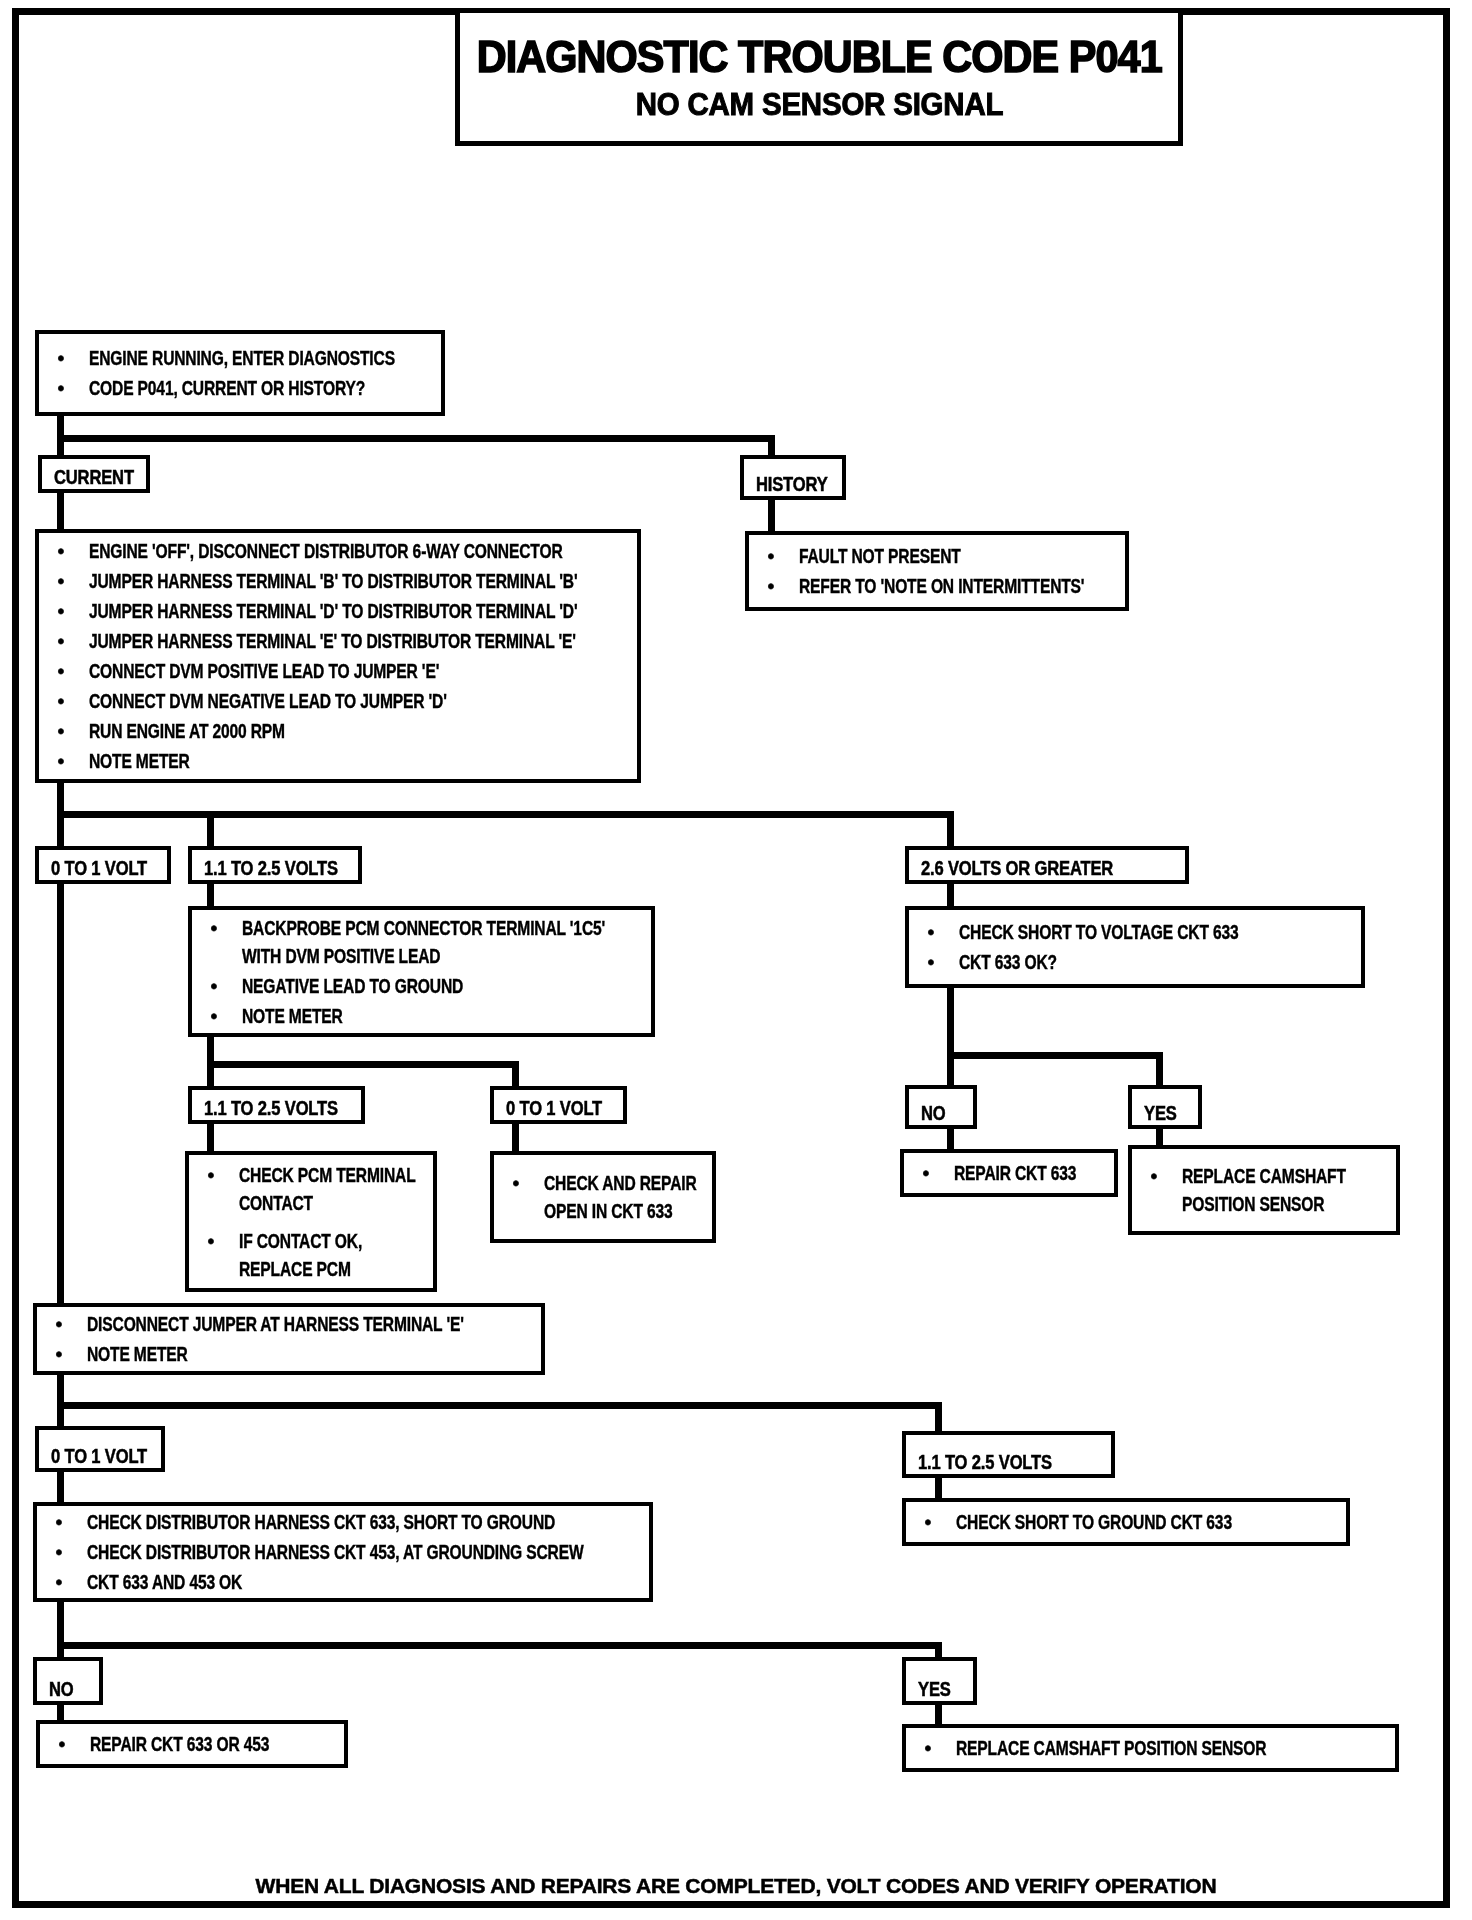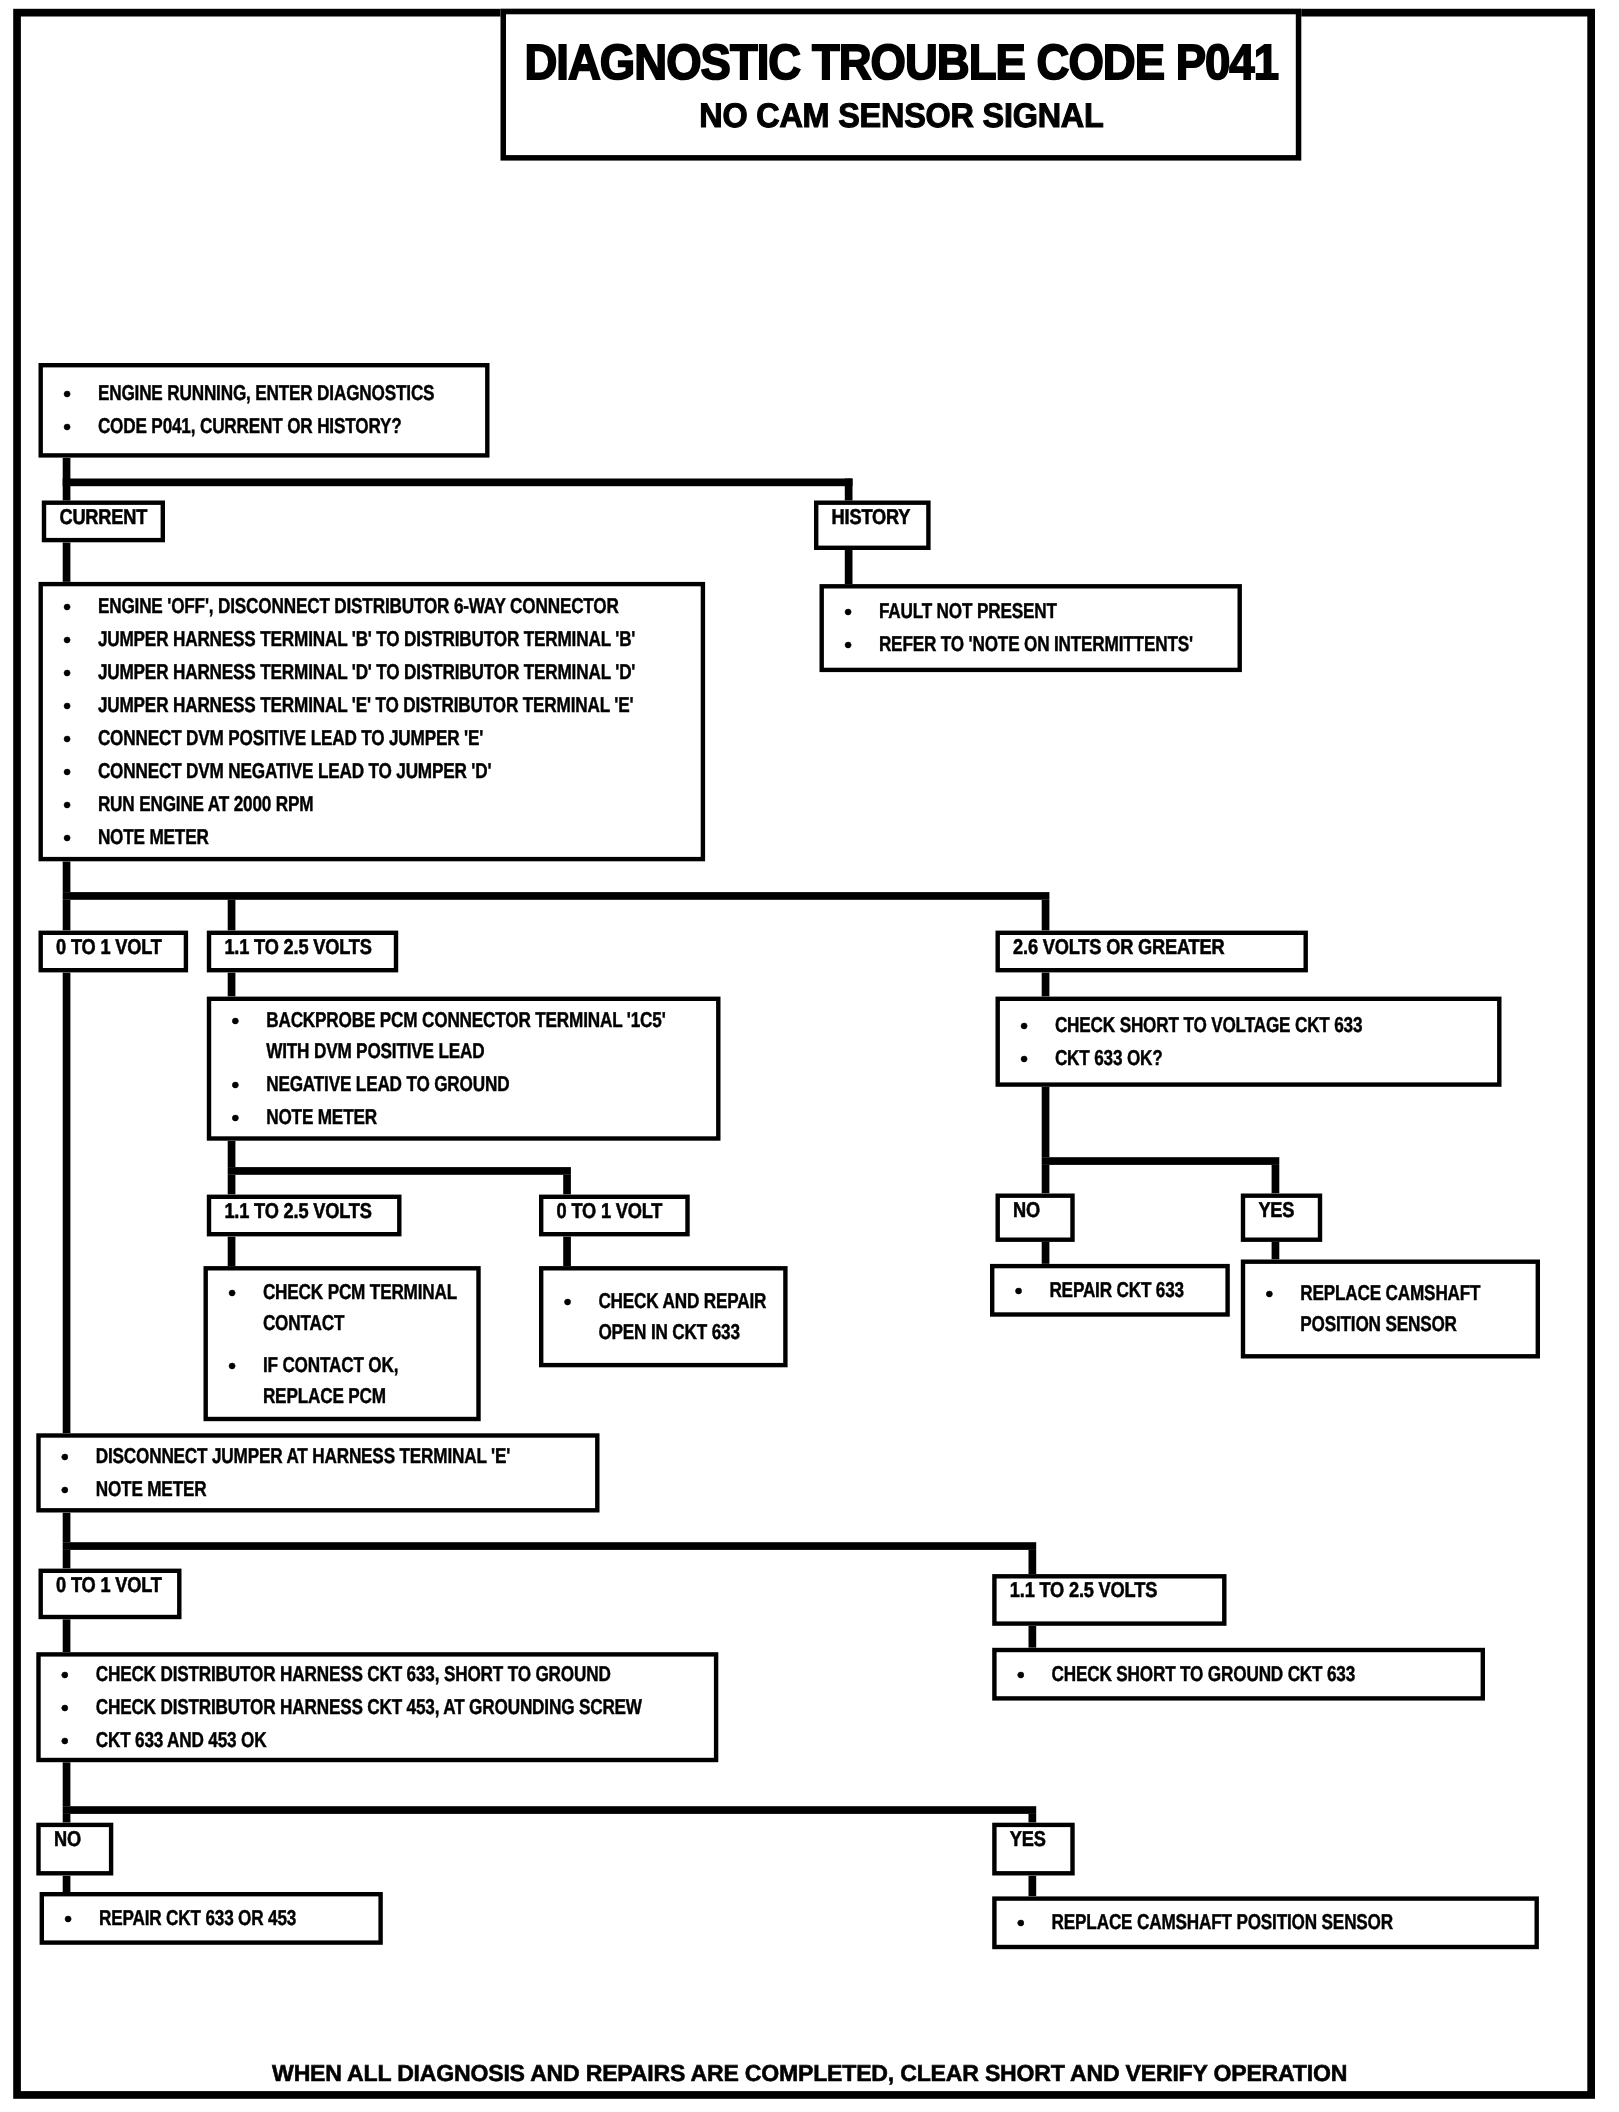--- a/index.html
+++ b/index.html
@@ -3,21 +3,21 @@
 <meta charset="utf-8">
 <style>
   html,body{margin:0;padding:0;background:#e8e8e8;}
   .page{position:relative;width:1472px;height:1920px;background:#fff;
         font-family:"Liberation Sans","DejaVu Sans",sans-serif;font-weight:bold;color:#000;
         overflow:hidden;letter-spacing:-0.2px;}
   .frame{position:absolute;left:12px;top:8px;width:1438px;height:1900px;
          border:7px solid #000;box-sizing:border-box;}
   .box{position:absolute;background:#fff;border:4px solid #000;box-sizing:border-box;}
   
-  .lbl{display:flex;align-items:flex-start;padding-left:12px;font-size:19.5px;}
+  .lbl{display:flex;align-items:flex-end;padding-left:12px;font-size:19.5px;}
   .lbl span{display:inline-block;white-space:nowrap;transform:scaleX(0.85);
             transform-origin:left center;-webkit-text-stroke:0.5px #000;}
   
   .blist{display:flex;flex-direction:column;justify-content:center;padding:4px 6px 4px 10px;}
   .brow{display:flex;align-items:flex-start;font-size:19.5px;line-height:28px;margin:1px 0;
         -webkit-text-stroke:0.4px #000;}
   .gap .brow{margin:5px 0;}
   .bdot{flex:none;width:40px;padding-left:8px;box-sizing:border-box;font-size:13px;line-height:28px;}
   .btxt{flex:none;width:calc(125% - 50px);transform:scaleX(0.8);transform-origin:0 0;}
   
@@ -276,14 +276,14 @@
         <span class="btxt">REPAIR CKT 633 OR 453</span>
       </div>
     </div>
   <div class="box blist" style="left:902px;top:1724px;width:497px;height:48px">
       <div class="brow">
         <span class="bdot">●</span>
         <span class="btxt">REPLACE CAMSHAFT POSITION SENSOR</span>
       </div>
     </div>
 
-  <div class="footer">WHEN ALL DIAGNOSIS AND REPAIRS ARE COMPLETED, CLEAR SHORT AND VERIFY OPERATION</div>
+  <div class="footer">WHEN ALL DIAGNOSIS AND REPAIRS ARE COMPLETED, VOLT CODES AND VERIFY OPERATION</div>
 </div>
 
 </body></html>

